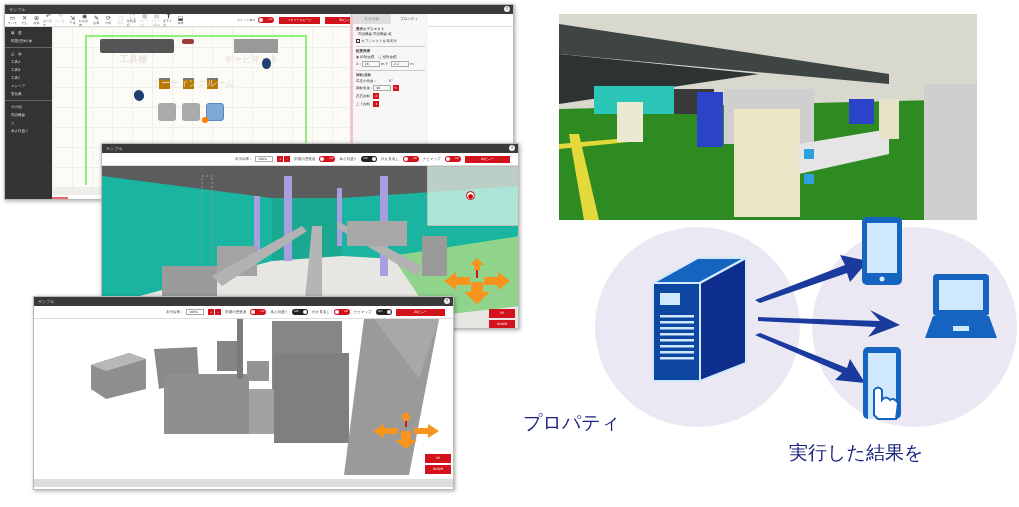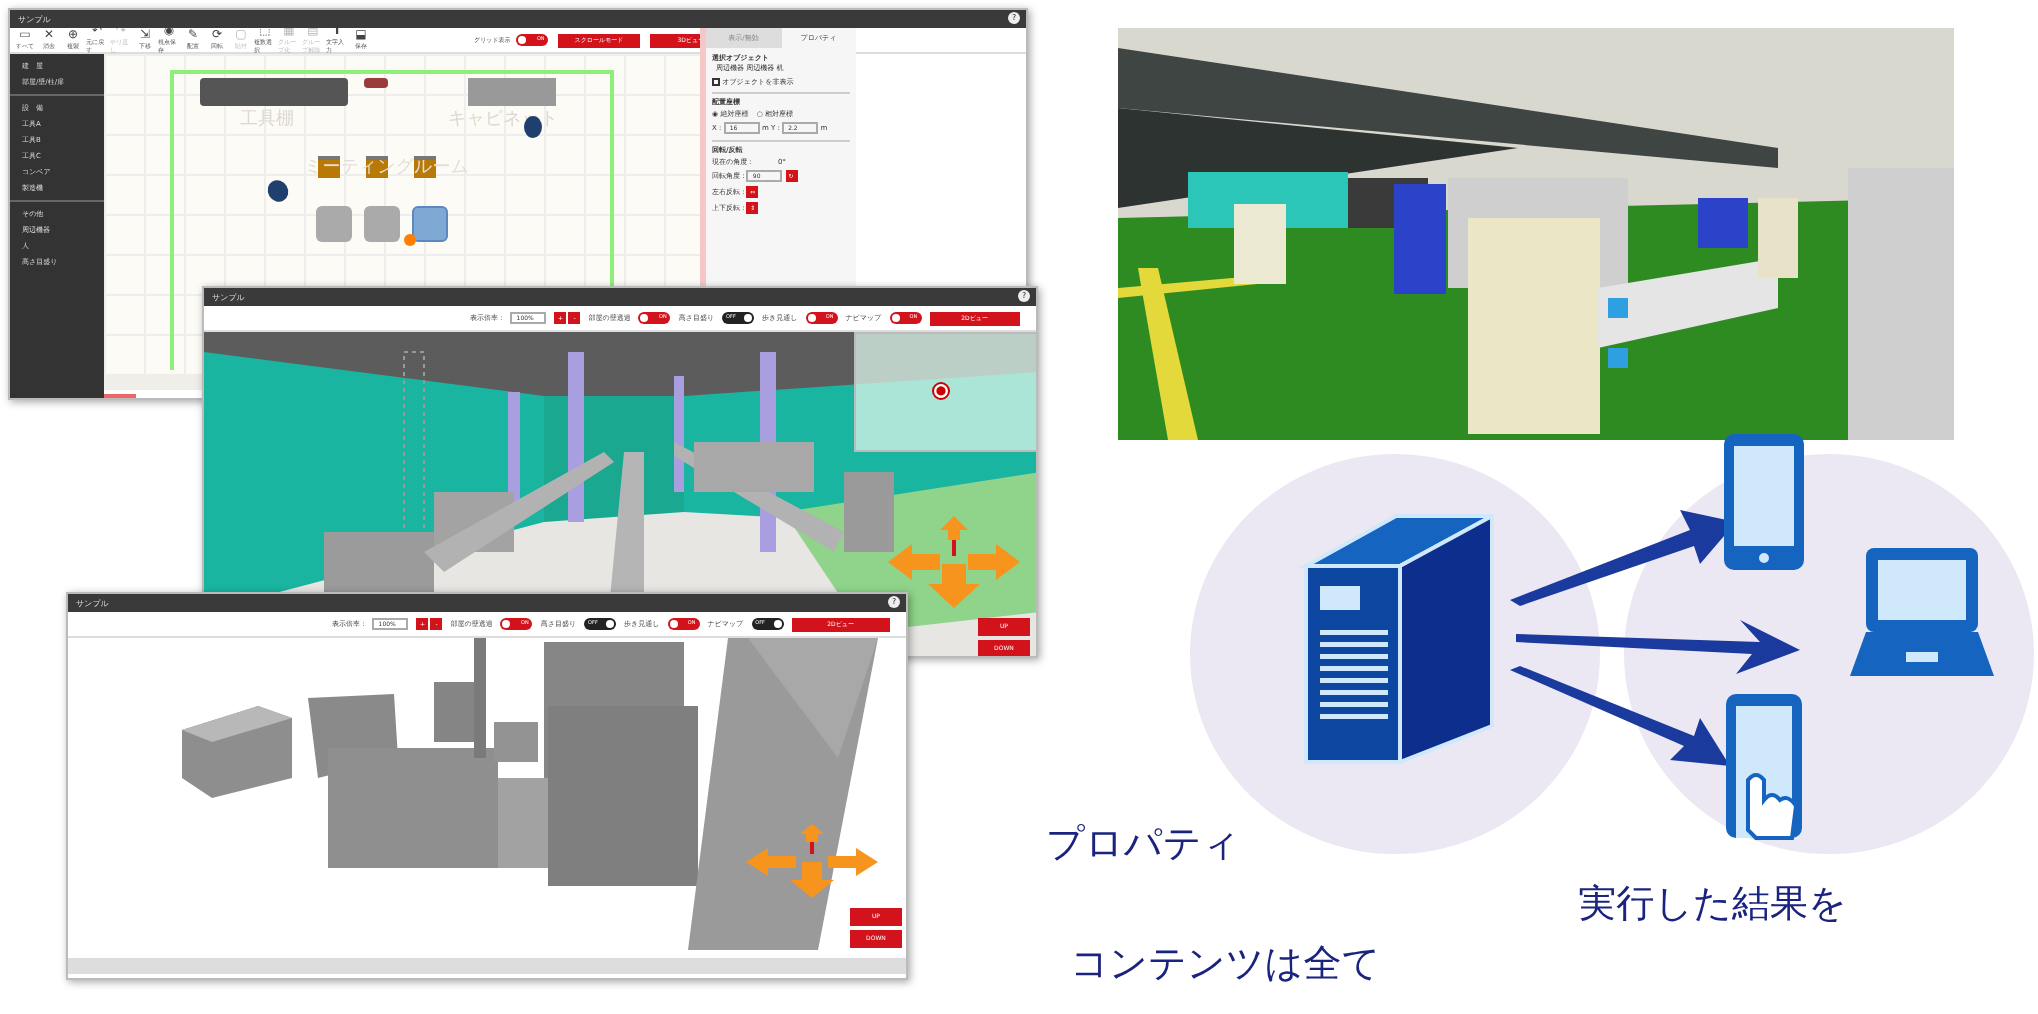--- a/index.html
+++ b/index.html
@@ -341,20 +341,19 @@
     <polygon points="8,46 64,46 72,68 0,68" fill="#1565c0"></polygon>
     <rect x="28" y="56" width="16" height="5" fill="#cfe8fb"></rect>
   </svg>
   <svg style="position:absolute;left:270px;top:130px" width="45" height="75">
     <rect x="3" y="2" width="38" height="72" rx="5" fill="#1565c0"></rect>
     <rect x="8" y="8" width="28" height="66" fill="#cfe8fb"></rect>
     <path d="M14 70 L14 45 Q18 40 22 45 L22 55 Q26 50 30 55 Q34 52 38 58 L36 74 L18 74 Z" fill="#fff" stroke="#1565c0" stroke-width="2"></path>
   </svg>
   <div class="caption" style="left:-67px;top:157px">
     <div>プロパティ</div>
-    <div>  コンテンツは全て</div>
     
   </div>
   <div class="caption" style="left:187px;top:187px">
     <div>  実行した結果を</div>
     
   </div>
 </div>
 
 </body></html>

